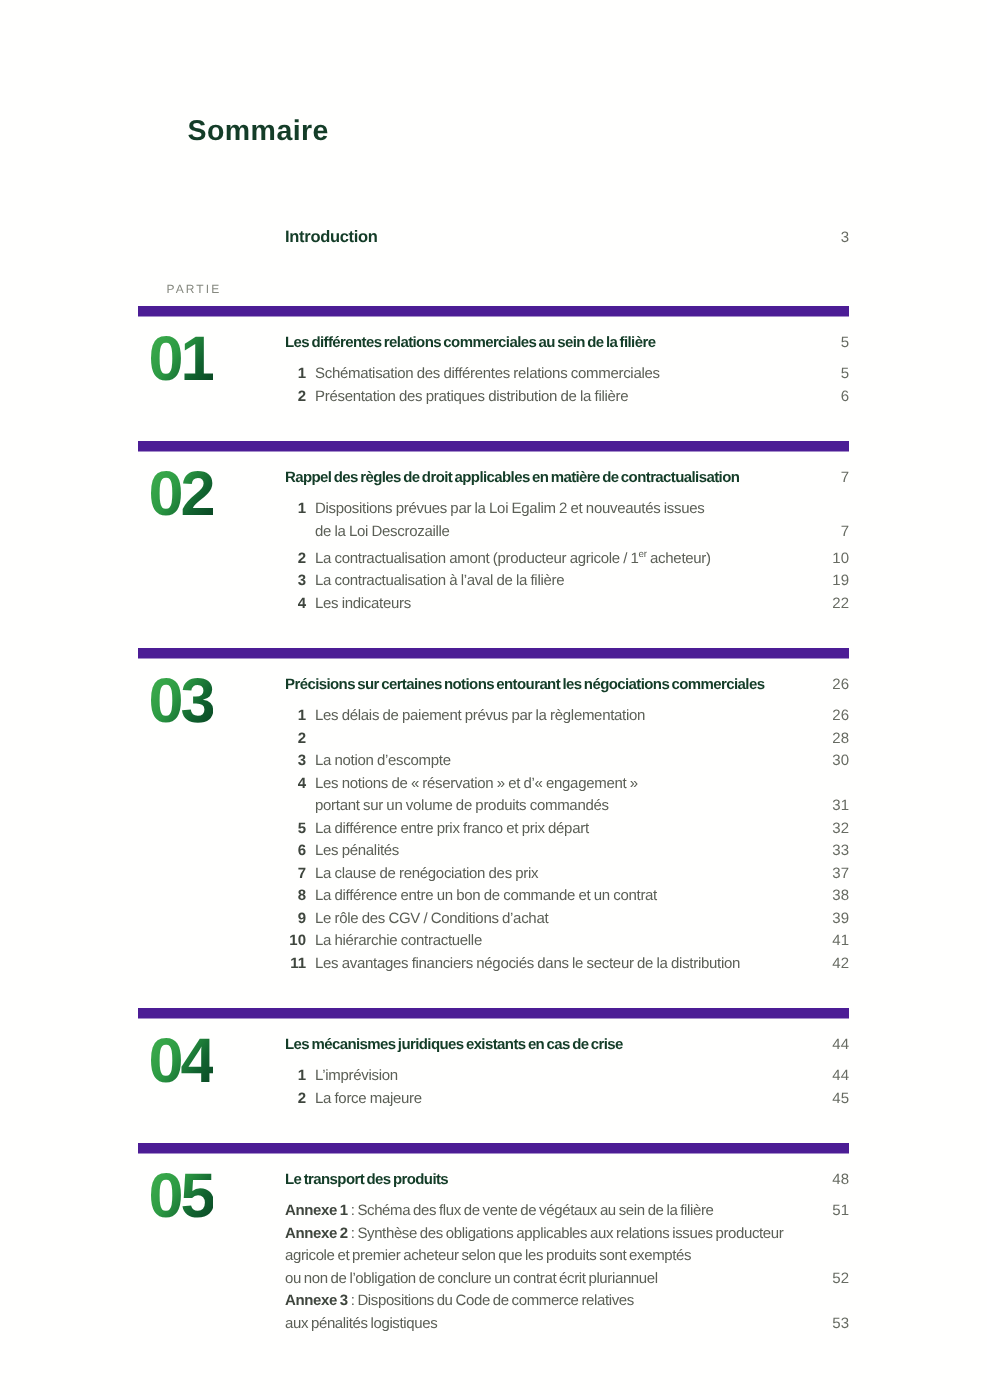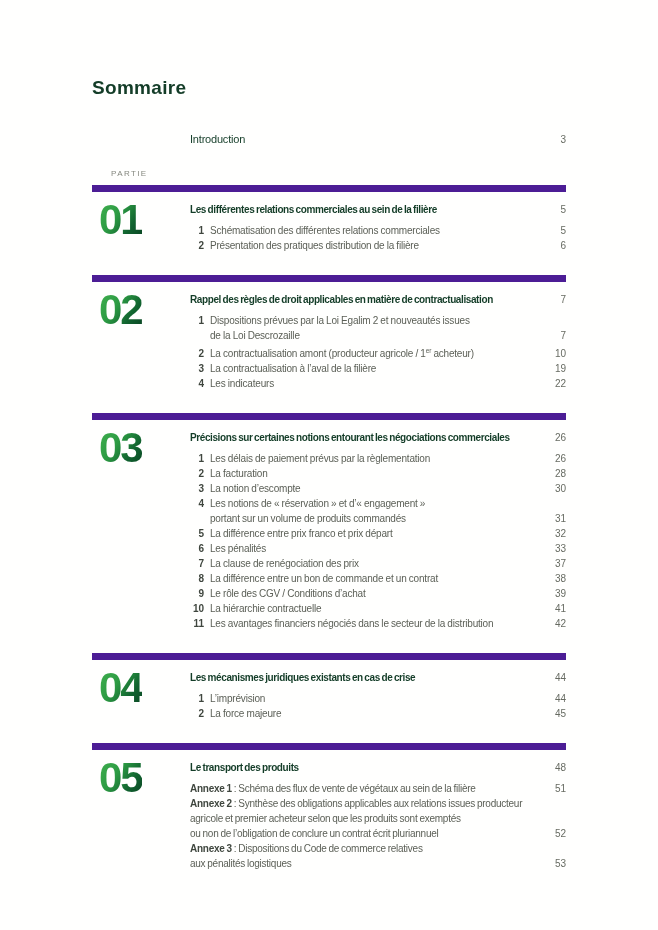--- a/index.html
+++ b/index.html
@@ -10,28 +10,28 @@
     -webkit-font-smoothing:antialiased;
   }
   .page {
     width:658px; height:930px;
     padding:78px 92px 30px 92px;
     background:#fffffe;
     position:relative;
   }
   .doc-title {
     font-size:19px; font-weight:800; letter-spacing:.3px;
-    color:#143d28; line-height:1;
+    color:#143d28; line-height:1;margin-left:33px;
   }
   .intro-row {
     margin:35px 0 0 98px;
     display:flex; align-items:baseline;
     font-size:11px; line-height:14px;
   }
-  .intro-label { font-weight:400; color:#143d28; letter-spacing:-.2px; }
+  .intro-label { font-weight:700; color:#143d28; letter-spacing:-.2px;margin-top:19px; }
   .pagenum { margin-left:auto; min-width:20px; text-align:right;
     font-size:10px; color:#676b62; font-weight:400; letter-spacing:0; }
   .partie {
     margin:22px 0 7px 19px;
     font-size:8px; letter-spacing:1.4px; color:#85887f; font-weight:400;
   }
   .section {
     border-top:7px solid #4c1d95;
     display:flex;
     padding:11px 0 22px 0;
@@ -143,21 +143,20 @@
         <span class="sec-title">Précisions sur certaines notions entourant les négociations commerciales</span>
         <span class="pagenum">26</span>
       </div>
       <div class="row">
         <span class="rnum">1</span>
         <span class="rtext">Les délais de paiement prévus par la règlementation</span>
         <span class="pagenum">26</span>
       </div>
       <div class="row">
         <span class="rnum">2</span>
-        <span class="rtext">La facturation</span>
         <span class="pagenum">28</span>
       </div>
       <div class="row">
         <span class="rnum">3</span>
         <span class="rtext">La notion d’escompte</span>
         <span class="pagenum">30</span>
       </div>
       <div class="row">
         <span class="rnum">4</span>
         <span class="rtext">Les notions de « réservation » et d’« engagement »</span>

